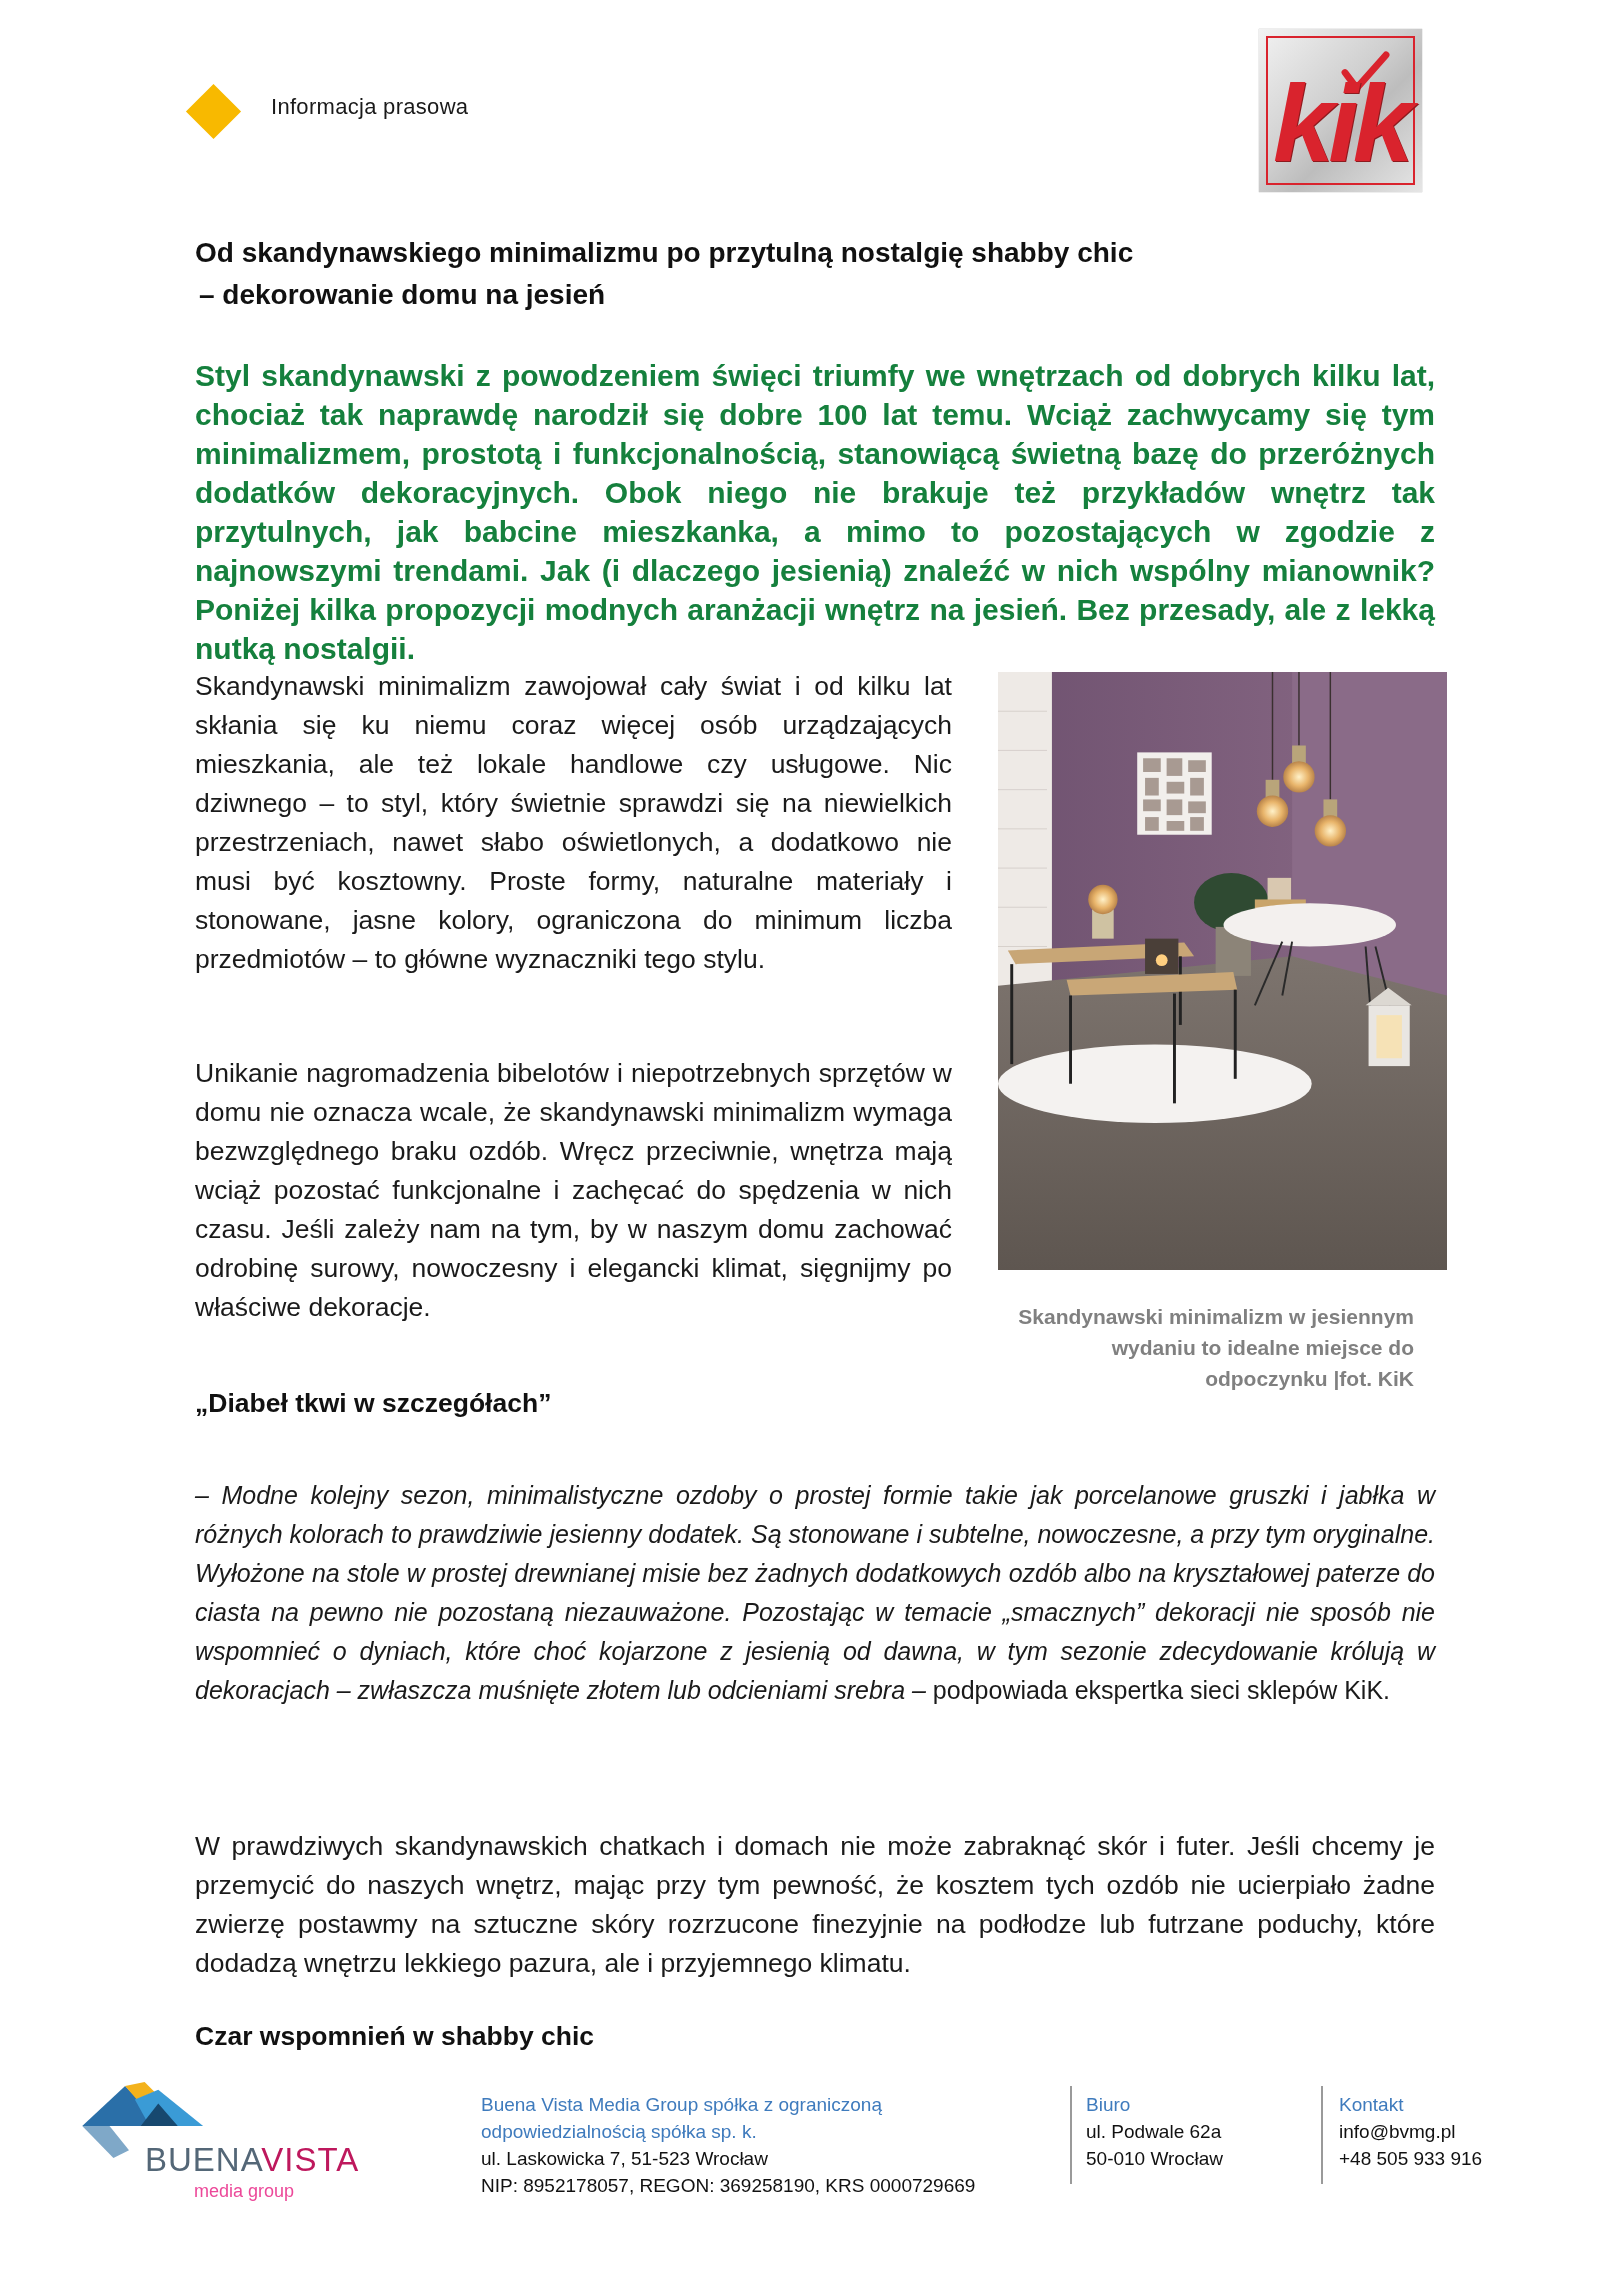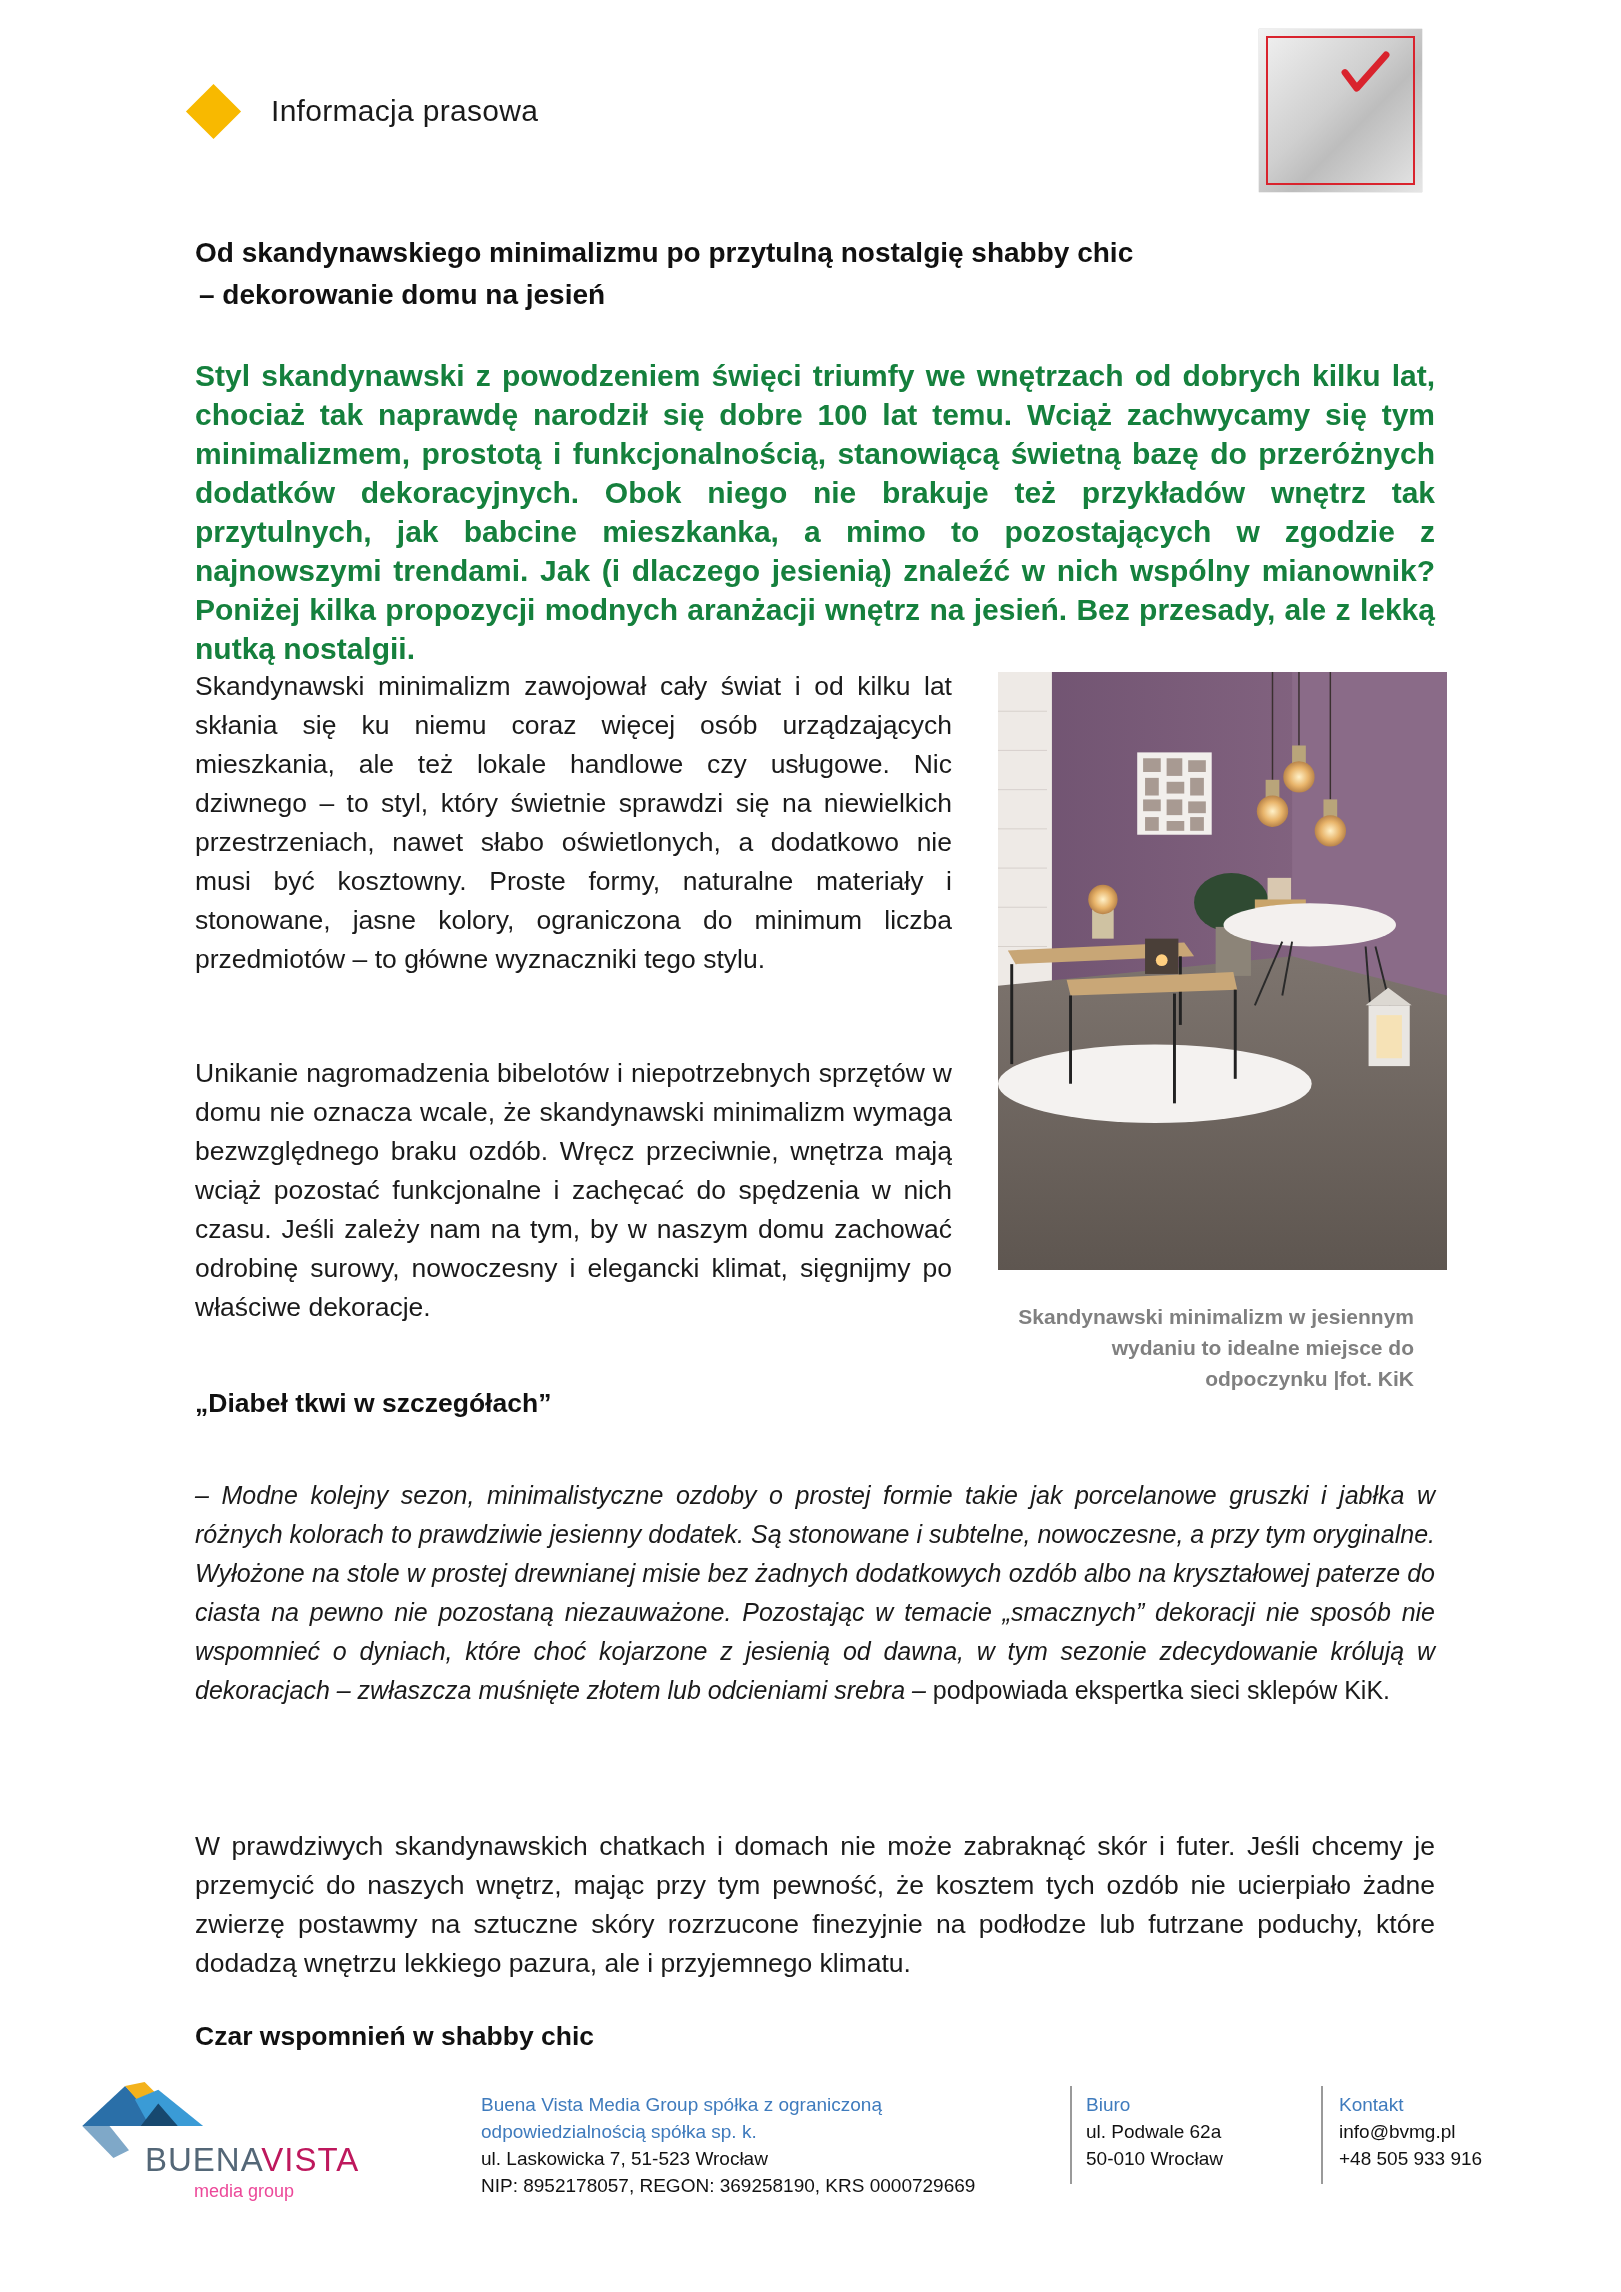--- a/index.html
+++ b/index.html
@@ -1,21 +1,21 @@
 <!DOCTYPE html>
 <html><head>
 <meta charset="utf-8">
 <style>
   html, body { margin: 0; padding: 0; background: #ffffff; }
   body { width: 1621px; height: 2293px; position: relative; overflow: hidden; font-family: "DejaVu Sans", sans-serif; color: #111111; }
   .abs { position: absolute; }
 
   
   #diamond { left: 194px; top: 92px; width: 39px; height: 39px; background: #f8b900; transform: rotate(45deg); }
-  #header-label { left: 271px; top: 94px; font-size: 30px; font-weight: 300; color: #1a1a1a; letter-spacing: 0.3px; font-family: "Liberation Sans", sans-serif; }
+  #header-label { left: 271px; top: 94px; font-size: 22px; font-weight: 300; color: #1a1a1a; letter-spacing: 0.3px; font-family: "Liberation Sans", sans-serif; }
 
   #kik-logo { left: 1259px; top: 29px; width: 163px; height: 163px; background: linear-gradient(135deg, #f2f2f2 0%, #cfcfcf 45%, #bdbdbd 60%, #e6e6e6 100%); box-shadow: 0 0 1px #999; }
   #kik-logo .frame { position: absolute; left: 6.9px; top: 6.9px; right: 6.9px; bottom: 6.9px; border: 2.9px solid #d9232d; }
   #kik-logo .word { position: absolute; left: 0; right: 0; top: 39px; text-align: center; font-family: "Liberation Sans", sans-serif; font-weight: bold; font-style: italic; font-size: 110px; line-height: 110px; color: #d9232d; letter-spacing: -5.9px; text-shadow: 1px 1px 0 #8e1a1e; }
   #kik-logo svg { position: absolute; left: 82px; top: 21.6px; }
 
   
   .title-line { left: 195px; font-size: 28px; font-weight: bold; font-family: "Liberation Sans", sans-serif; color: #111; white-space: nowrap; }
 
   
@@ -52,20 +52,21 @@
 <body>
 
 <div class="abs" id="diamond"></div>
 <div class="abs" id="header-label">Informacja prasowa</div>
 
 <div class="abs" id="kik-logo">
   <div class="frame"></div>
   <svg width="49" height="43" viewBox="0 0 50 44">
     <path d="M4 22 L16 38 L46 4" fill="none" stroke="#d9232d" stroke-width="7" stroke-linecap="round" stroke-linejoin="round"></path>
   </svg>
+  <div class="word">kik</div>
 </div>
 
 <div class="abs title-line" style="top:237px;">Od skandynawskiego minimalizmu po przytulną nostalgię shabby chic</div>
 <div class="abs title-line" style="top:279px; left:199px;">– dekorowanie domu na jesień</div>
 
 <div class="abs" id="lead">Styl skandynawski z powodzeniem święci triumfy we wnętrzach od dobrych kilku lat, chociaż tak naprawdę narodził się dobre 100 lat temu. Wciąż zachwycamy się tym minimalizmem, prostotą i funkcjonalnością, stanowiącą świetną bazę do przeróżnych dodatków dekoracyjnych. Obok niego nie brakuje też przykładów wnętrz tak przytulnych, jak babcine mieszkanka, a mimo to pozostających w zgodzie z najnowszymi trendami. Jak (i dlaczego jesienią) znaleźć w nich wspólny mianownik? Poniżej kilka propozycji modnych aranżacji wnętrz na jesień. Bez przesady, ale z lekką nutką nostalgii.</div>
 
 <div class="abs col-text" style="top:667px;">Skandynawski minimalizm zawojował cały świat i od kilku lat skłania się ku niemu coraz więcej osób urządzających mieszkania, ale też lokale handlowe czy usługowe. Nic dziwnego – to styl, który świetnie sprawdzi się na niewielkich przestrzeniach, nawet słabo oświetlonych, a dodatkowo nie musi być kosztowny. Proste formy, naturalne materiały i stonowane, jasne kolory, ograniczona do minimum liczba przedmiotów – to główne wyznaczniki tego stylu.</div>
 <div class="abs col-text" style="top:1054px;">Unikanie nagromadzenia bibelotów i niepotrzebnych sprzętów w domu nie oznacza wcale, że skandynawski minimalizm wymaga bezwzględnego braku ozdób. Wręcz przeciwnie, wnętrza mają wciąż pozostać funkcjonalne i zachęcać do spędzenia w nich czasu. Jeśli zależy nam na tym, by w naszym domu zachować odrobinę surowy, nowoczesny i elegancki klimat, sięgnijmy po właściwe dekoracje.</div>
 

